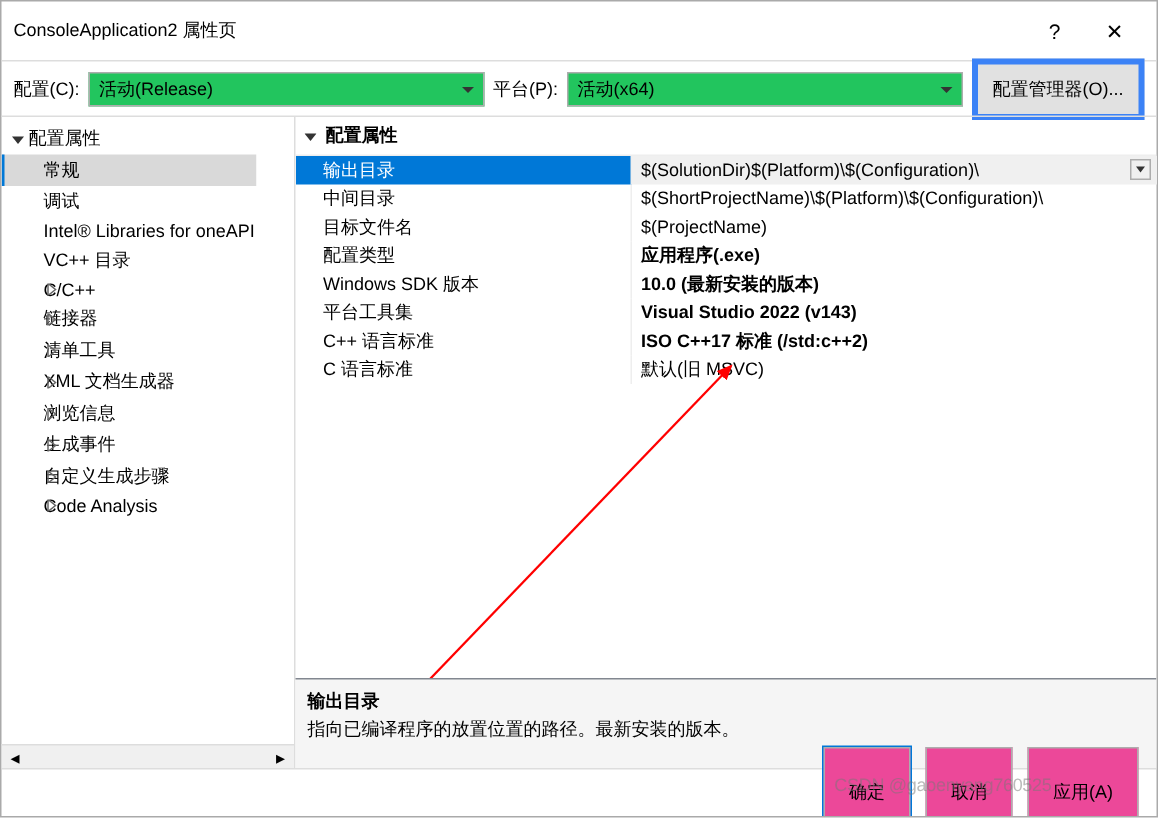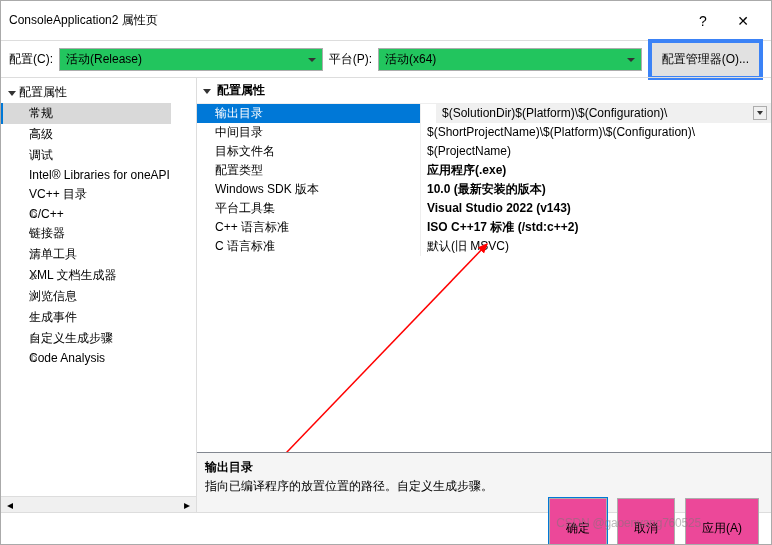--- a/index.html
+++ b/index.html
@@ -31,21 +31,21 @@
 .scrollbar-h { height: 16px; border-top: 1px solid #ddd; display:flex; align-items:center; justify-content:space-between; padding:0 2px; background:#f0f0f0; }
 .scrollbar-h .arrow { width:14px; height:14px; display:flex; align-items:center; justify-content:center; }
 
 .content { flex: 1; display: flex; flex-direction: column; min-width: 0; }
 .prop-header { display: flex; align-items: center; padding: 4px 6px; font-weight: bold; gap: 6px; border-bottom: 1px solid #eee; }
 .prop-grid { flex: 1; overflow: auto; position: relative; }
 .prop-row { display: flex; height: 19px; line-height: 19px; }
 .prop-row .key { width: 224px; padding-left: 18px; border-right: 1px solid #eee; white-space: nowrap; }
 .prop-row .val { flex: 1; padding-left: 6px; white-space: nowrap; position: relative; }
 .prop-row.selected .key { background: #0078d7; color: #fff; }
-.prop-row.selected .val { background: #f0f0f0; margin-left: 15px; }
+.prop-row.selected .val { background: #f0f0f0; }
 .prop-row.selected .val .dd { position: absolute; right: 4px; top: 2px; width: 14px; height: 14px; border: 1px solid #adadad; display:flex; align-items:center; justify-content:center; }
 .prop-row.selected .val .dd::after { content:""; border-left:3px solid transparent; border-right:3px solid transparent; border-top:4px solid #333; }
 .val.bold { font-weight: bold; }
 
 .arrow-overlay { position: absolute; pointer-events: none; }
 
 .desc-panel { border-top: 1px solid #828790; padding: 6px 8px; height: 60px; background: #f5f5f5; }
 .desc-panel .t { font-weight: bold; margin-bottom: 2px; }
 
 .footer { height: 32px; border-top: 1px solid #ddd; display: flex; align-items: center; justify-content: flex-end; padding: 0 12px; gap: 10px; position: relative; }
@@ -86,23 +86,20 @@
               <path d="M0 2 L8 2 L4 7 Z" fill="#333"></path>
             </svg>
         </span>
         <span>配置属性</span>
       </div>
       <div id="tree-items">
           <div class="tree-node level2 selected">
             <span>常规</span>
           </div>
           <div class="tree-node level2">
-            <span>高级</span>
-          </div>
-          <div class="tree-node level2">
             <span>调试</span>
           </div>
           <div class="tree-node level2">
             <span>Intel® Libraries for oneAPI</span>
           </div>
           <div class="tree-node level2">
             <span>VC++ 目录</span>
           </div>
           <div class="tree-node level2">
             <span class="caret">
@@ -224,21 +221,21 @@
         <defs>
             <marker id="ah" markerWidth="8" markerHeight="8" refX="6" refY="3" orient="auto">
               <path d="M0,0 L7,3 L0,6 Z" fill="red"></path>
             </marker>
           </defs>
         <line x1="10" y1="270" x2="260" y2="10" stroke="red" stroke-width="1.5" marker-end="url(#ah)"></line>
       </svg>
     </div>
     <div class="desc-panel">
       <div class="t">输出目录</div>
-      <div>指向已编译程序的放置位置的路径。自定义生成步骤。</div>
+      <div>指向已编译程序的放置位置的路径。最新安装的版本。</div>
     </div>
   </div>
 
 </div>
 
 <div class="footer">
   <span class="watermark">CSDN @gaoenyang760525</span>
   <button class="btn primary">确定</button>
   <button class="btn">取消</button>
   <button class="btn">应用(A)</button>

